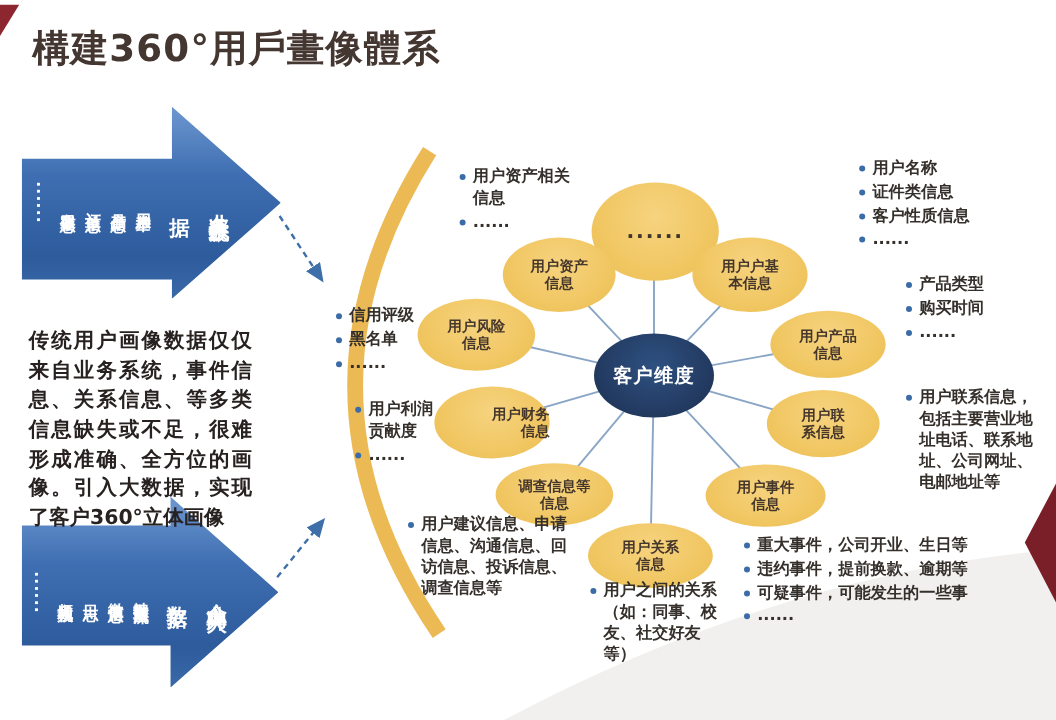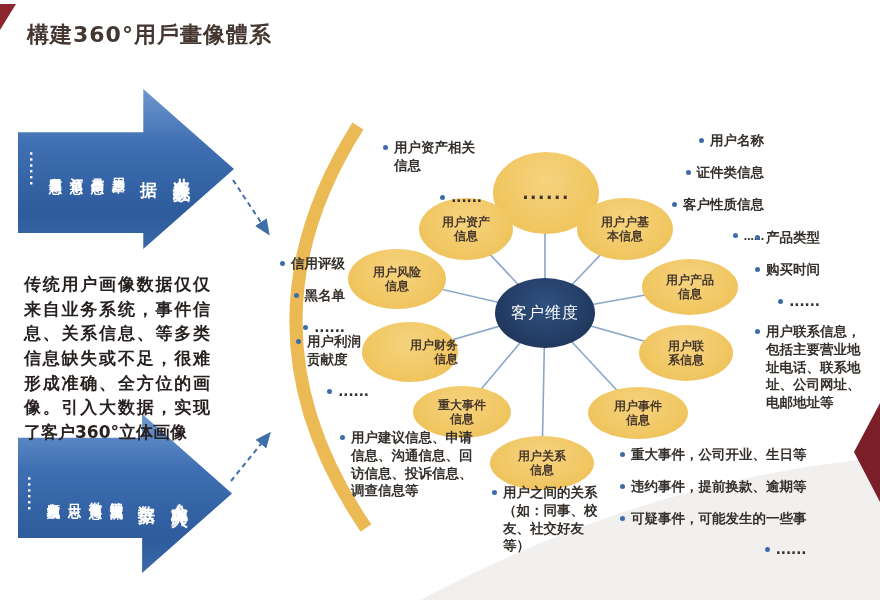--- a/index.html
+++ b/index.html
@@ -6,21 +6,21 @@
   body{
     width:880px;height:600px;position:relative;overflow:hidden;
     background:#ffffff;
     font-family:"DejaVu Sans",sans-serif;
   }
   #canvas{position:absolute;inset:0;width:880px;height:600px;}
   #bglayer{position:absolute;inset:0;z-index:0;}
 
   .title{
     position:absolute;left:27px;top:20px;z-index:3;
-    font-size:22px;font-weight:900;color:#443630;letter-spacing:1px;
+    font-size:31px;font-weight:900;color:#443630;letter-spacing:1px;
     white-space:nowrap;
   }
 
   
   .barrow{position:absolute;z-index:2;
     background:linear-gradient(to bottom,#6d97cf 0%,#3f6fb2 35%,#2d5b9c 78%,#3a69a8 100%);
   }
   .barrow.top{left:18px;top:89px;width:216px;height:160px;
     clip-path:polygon(0% 27%,58% 27%,58% 0%,100% 50%,58% 100%,58% 90%,0% 90%);}
   .barrow.bottom{left:18px;top:414px;width:214px;height:159px;
@@ -36,25 +36,25 @@
     font-size:17px;line-height:1.45;font-weight:700;color:#272120;
     text-align:justify;
   }
 
   
   .ell{position:absolute;z-index:3;border-radius:50%;
     background:radial-gradient(ellipse at 50% 35%,#f6d37f 0%,#f1c763 60%,#eabd52 100%);
     display:flex;flex-direction:column;align-items:center;justify-content:center;
     font-size:12px;font-weight:800;color:#46372c;line-height:1.2;text-align:center;}
   .ell.hub{background:radial-gradient(ellipse at 50% 38%,#2e5181 0%,#22395f 70%,#1b2f4f 100%);
-    color:#ffffff;font-size:16px;font-weight:400;letter-spacing:1px;}
+    color:#ffffff;font-size:16px;font-weight:700;letter-spacing:1px;}
   .ell.dots{font-size:17px;letter-spacing:1.5px;color:#3f332a;}
 
   
-  .note{position:absolute;z-index:3;display:flex;flex-direction:column;gap:14px;align-items:flex-end;}
+  .note{position:absolute;z-index:3;display:flex;flex-direction:column;gap:2px;}
   .nitem{display:flex;align-items:flex-start;gap:6px;
     font-size:13.5px;font-weight:600;color:#35302b;line-height:1.32;}
   .ndot{width:5px;height:5px;border-radius:50%;background:#3c6ca8;
     flex:0 0 auto;margin-top:6px;}
 </style>
 </head>
 <body>
 
 <div id="canvas">
 
@@ -144,21 +144,21 @@
   </div>
   <div class="ell" style="left:362px;top:322px;width:96px;height:60px;align-items:flex-end;">
     <span>用户财务</span>
     <span>信息</span>
   </div>
   <div class="ell" style="left:639px;top:325px;width:94px;height:56px;">
     <span>用户联</span>
     <span>系信息</span>
   </div>
   <div class="ell" style="left:413px;top:386px;width:98px;height:52px;">
-    <span>重大事件</span>
+    <span>调查信息等</span>
     <span>信息</span>
   </div>
   <div class="ell" style="left:588px;top:387px;width:100px;height:52px;">
     <span>用户事件</span>
     <span>信息</span>
   </div>
   <div class="ell" style="left:490px;top:436px;width:104px;height:54px;">
     <span>用户关系</span>
     <span>信息</span>
   </div>
@@ -193,21 +193,21 @@
     <div class="nitem">
         <span class="ndot"></span>
       <span style="width:62px;">用户利润贡献度</span>
       </div>
     <div class="nitem">
         <span class="ndot"></span>
       <span>......</span>
       </div>
   </div>
 
-  <div class="note" style="left:672px;top:132px;font-family:Liberation Serif, serif;">
+  <div class="note" style="left:716px;top:132px;">
     <div class="nitem">
         <span class="ndot"></span>
       <span>用户名称</span>
       </div>
     <div class="nitem">
         <span class="ndot"></span>
       <span>证件类信息</span>
       </div>
     <div class="nitem">
         <span class="ndot"></span>

